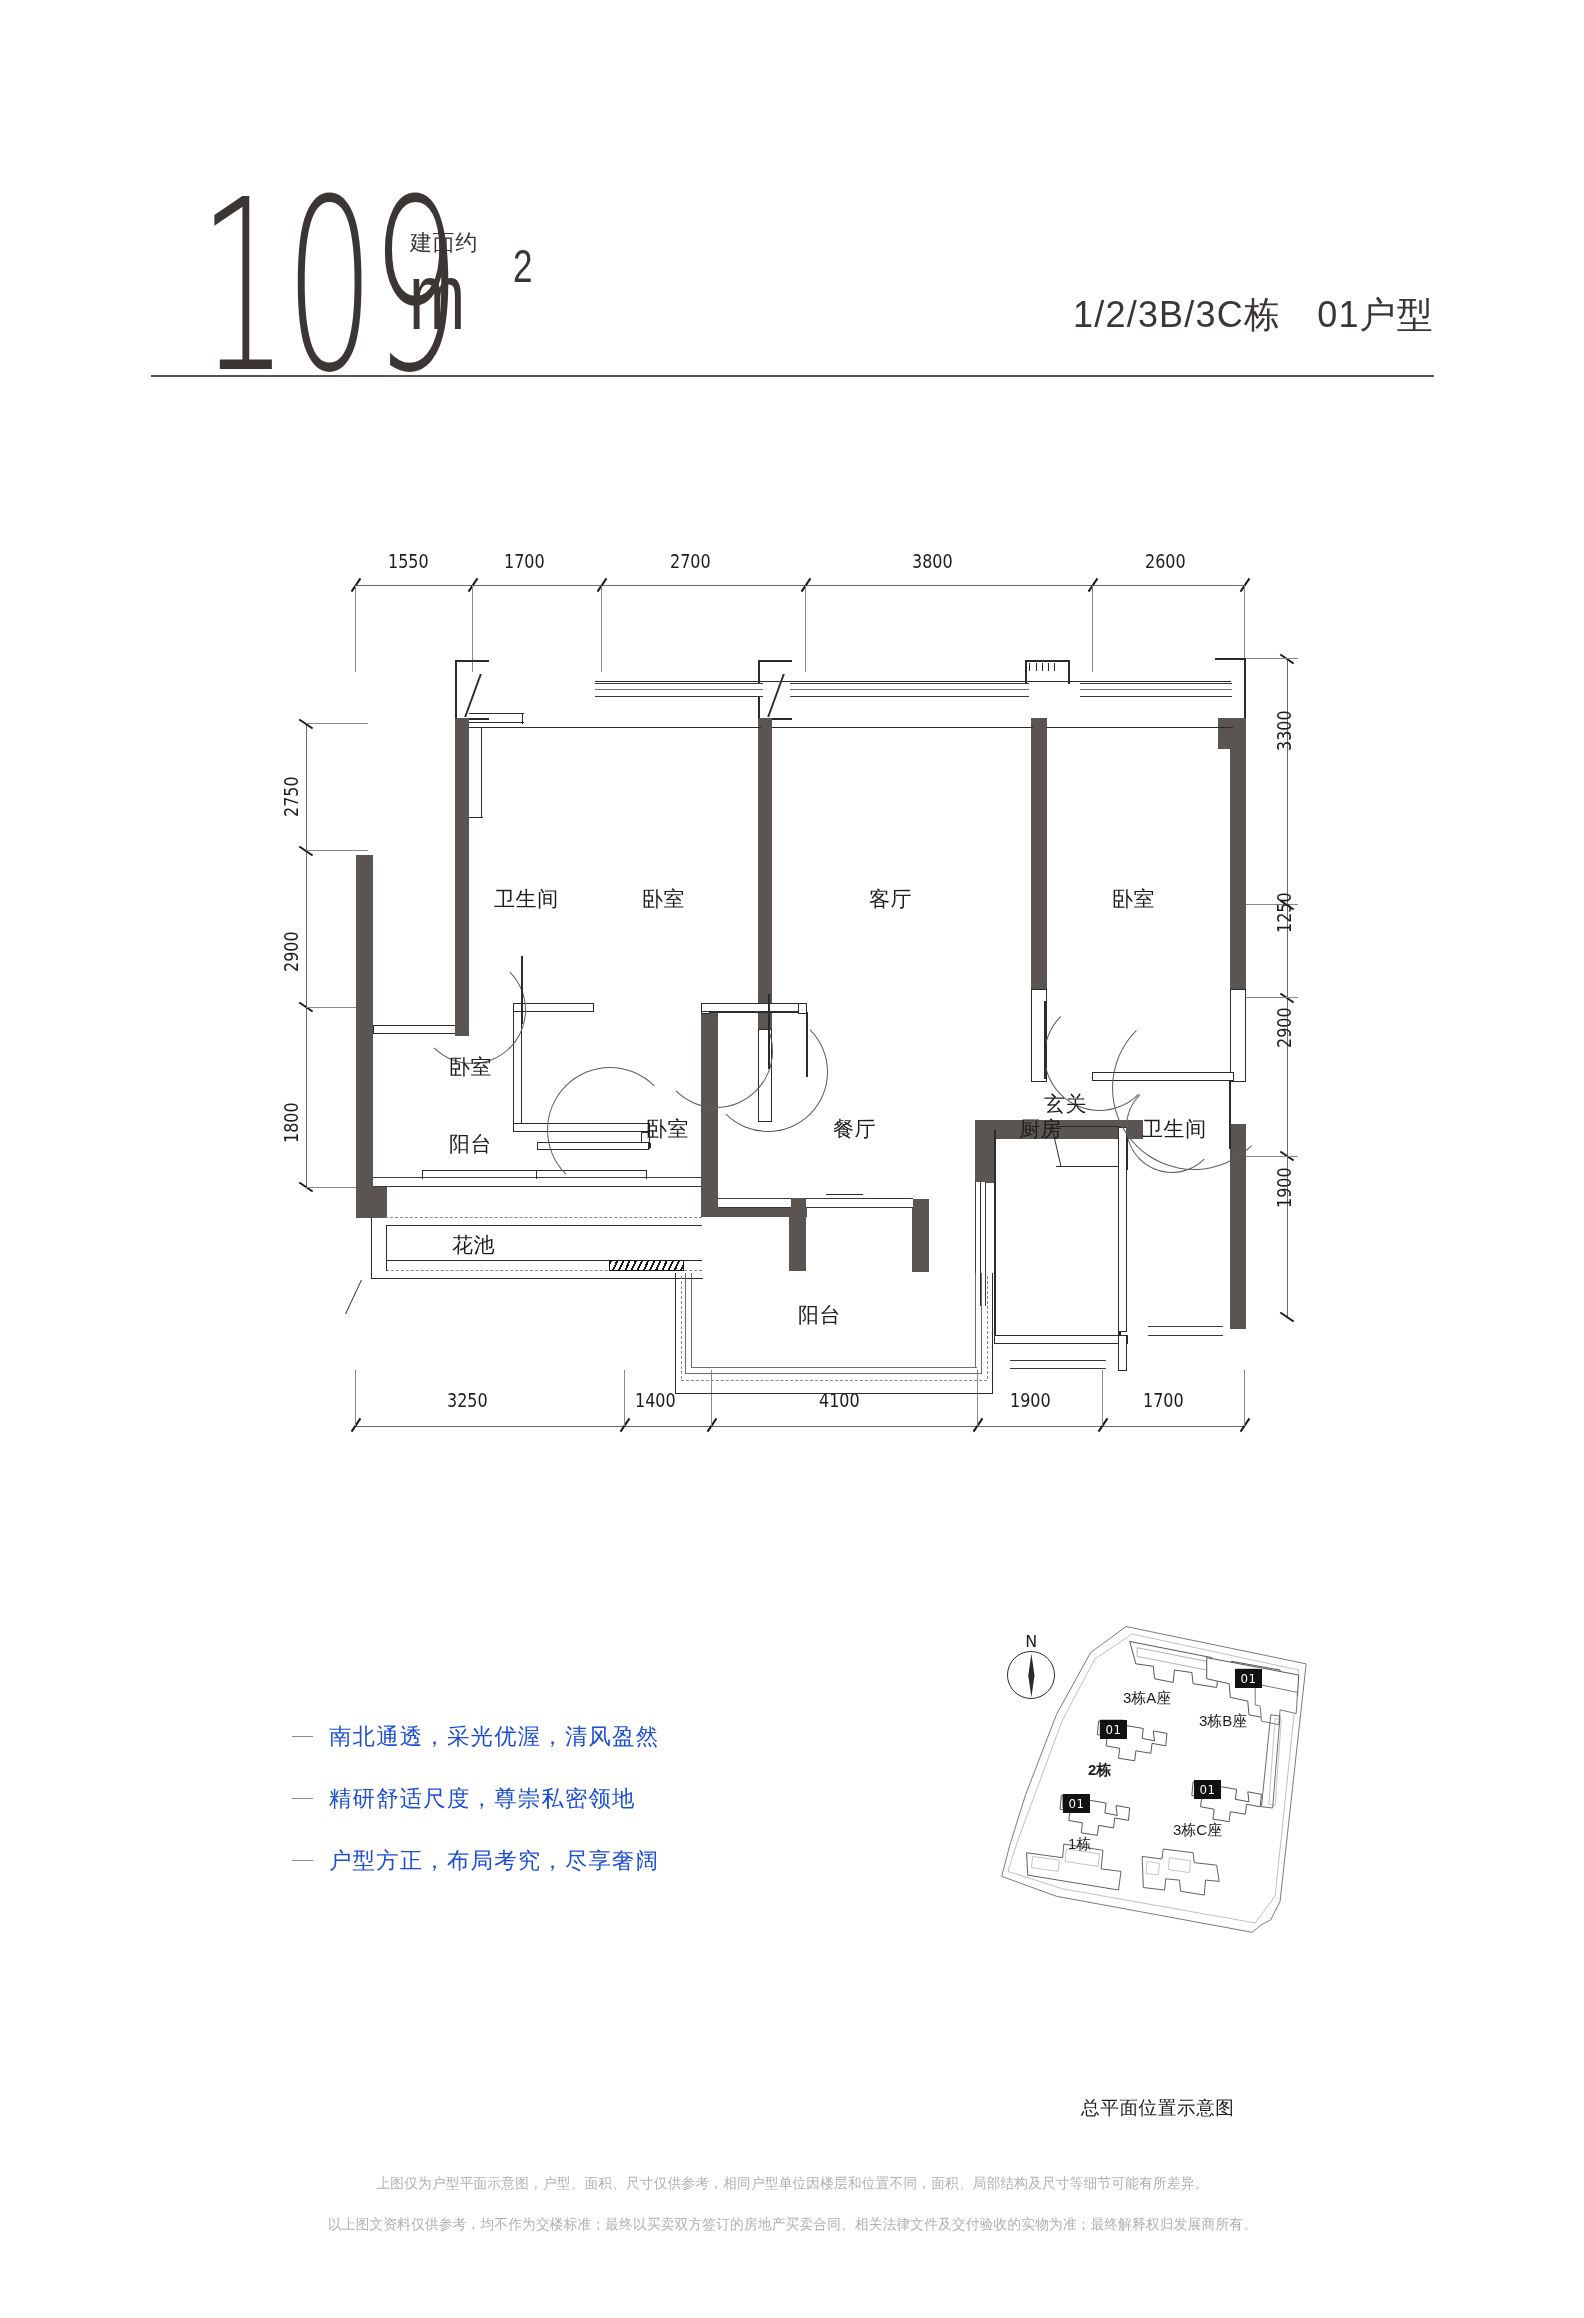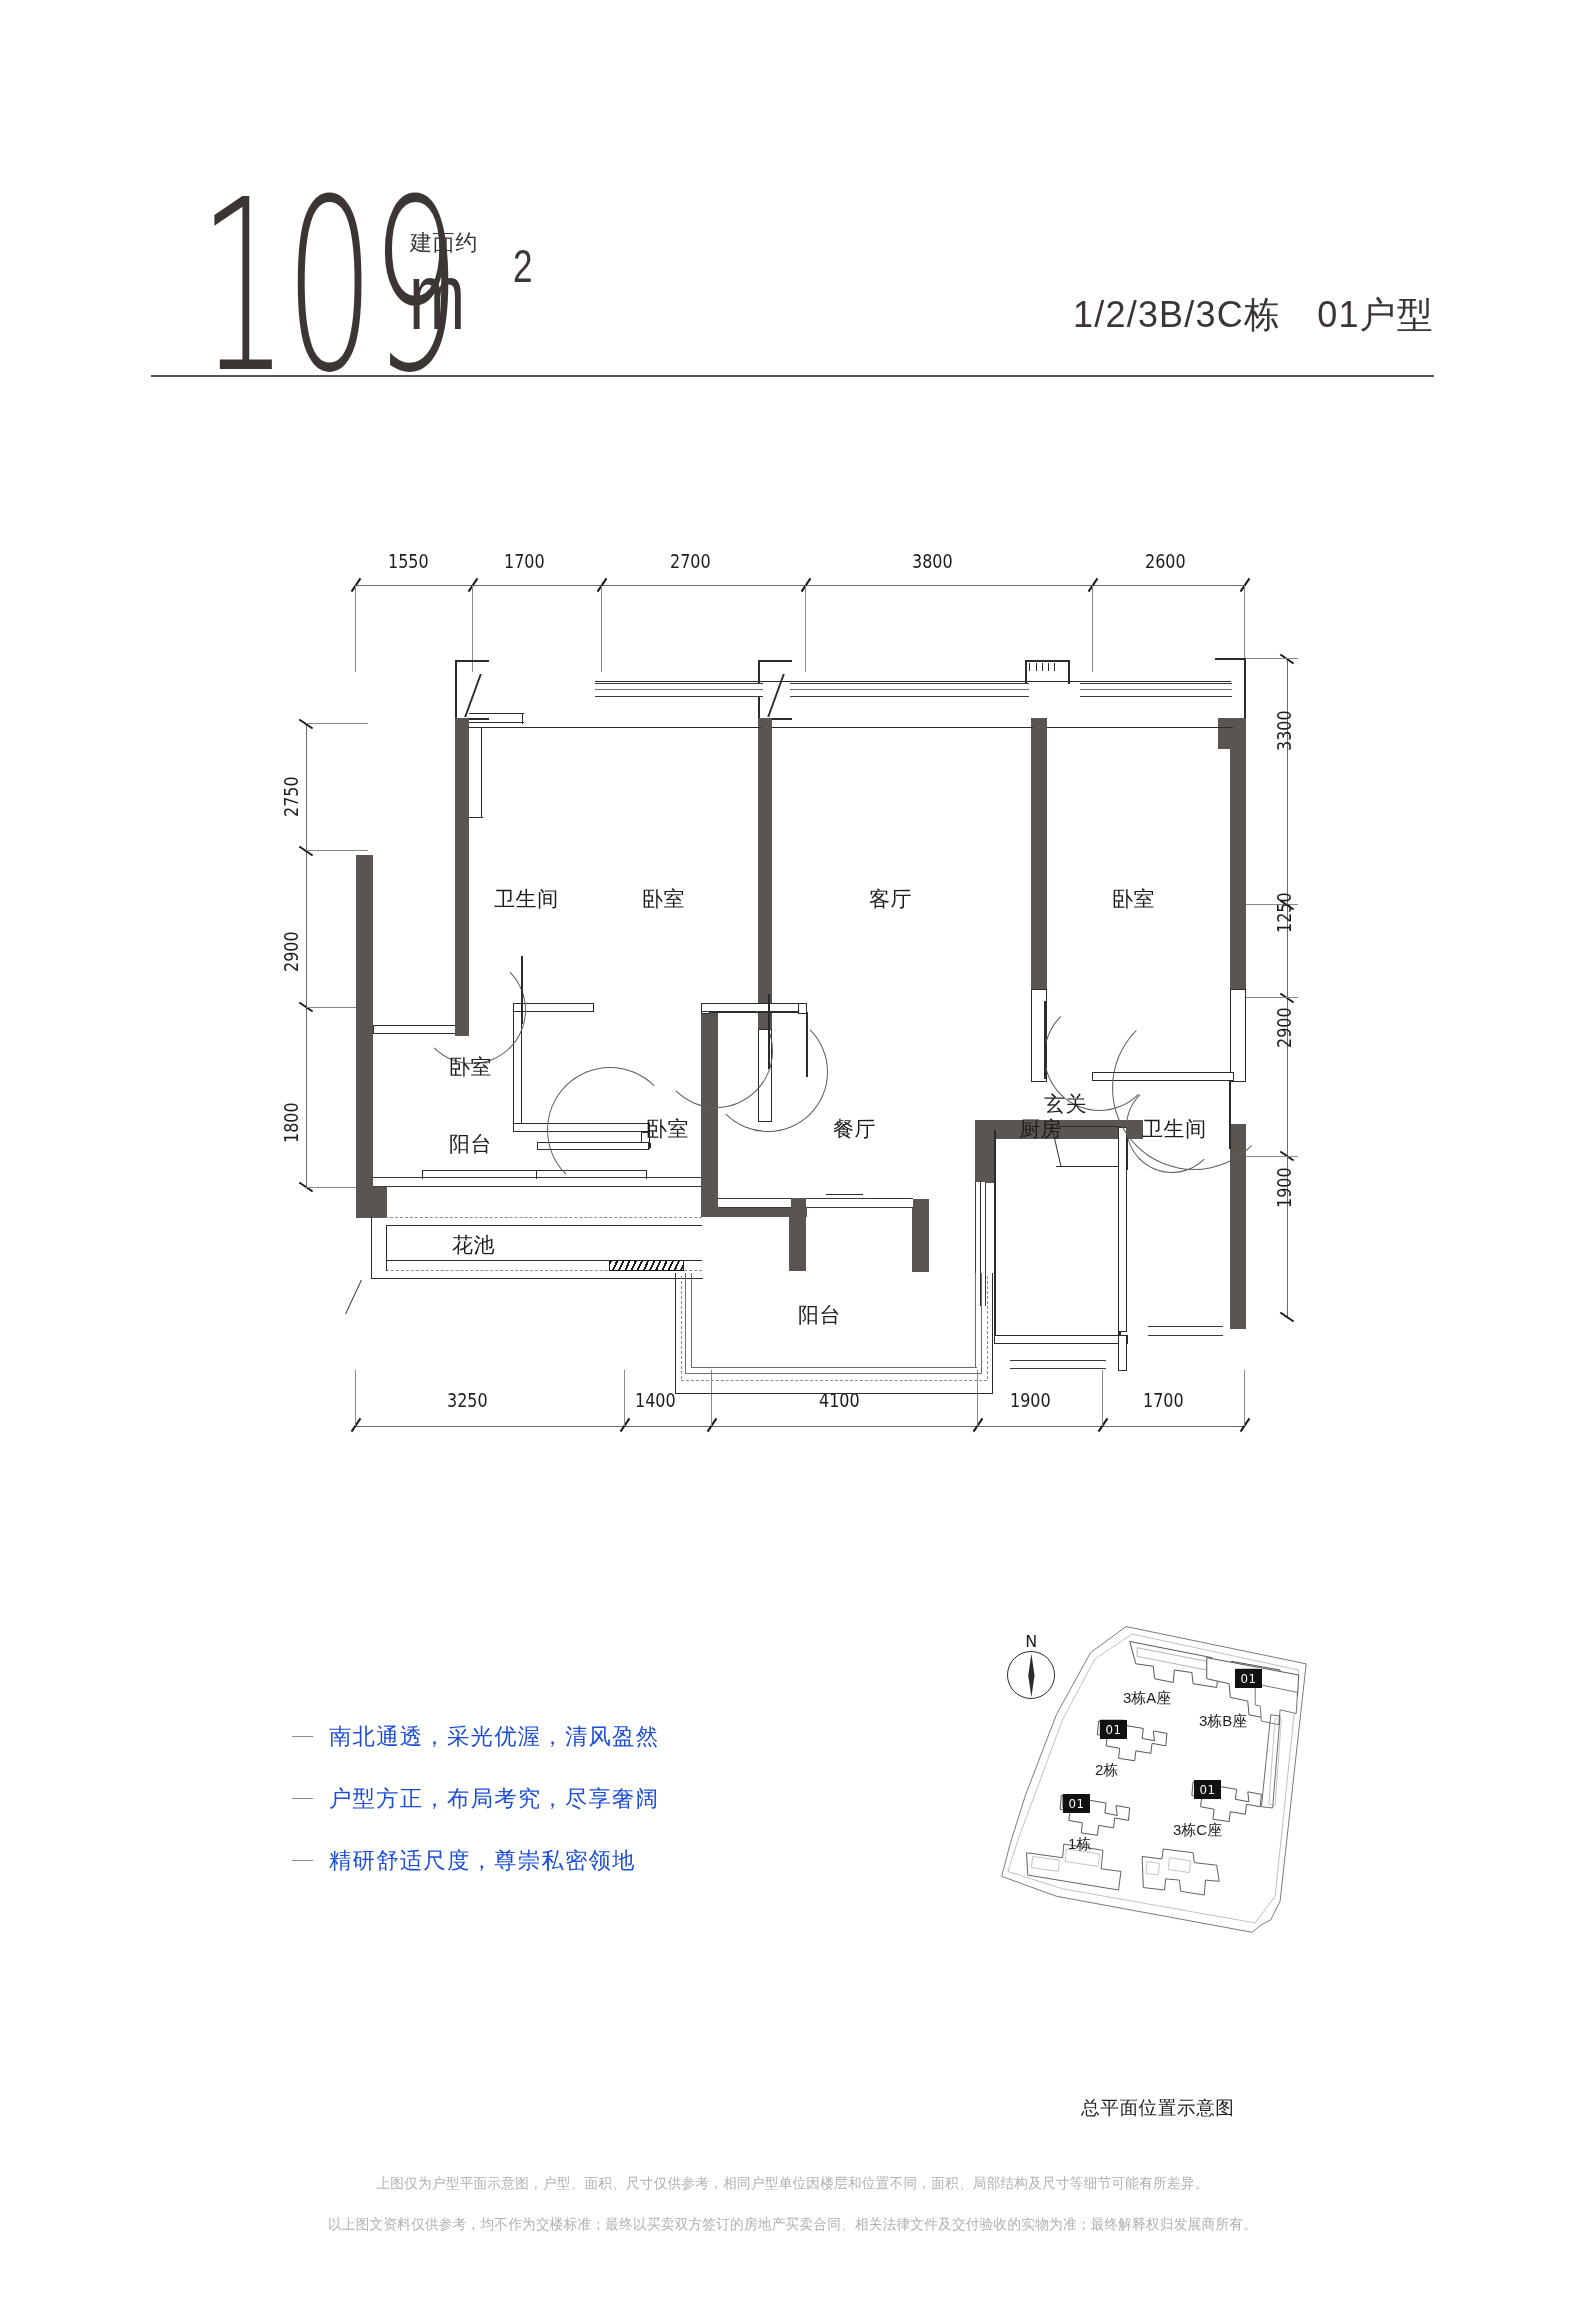--- a/index.html
+++ b/index.html
@@ -353,25 +353,25 @@
 
 </div>
 
 <div id="features">
   <div class="feat-row">
     <span class="feat-dash"></span>
     <span class="feat-text">南北通透，采光优渥，清风盈然</span>
   </div>
   <div class="feat-row">
     <span class="feat-dash"></span>
-    <span class="feat-text">户型方正，布局考究，尽享奢阔</span>
+    <span class="feat-text">精研舒适尺度，尊崇私密领地</span>
   </div>
   <div class="feat-row">
     <span class="feat-dash"></span>
-    <span class="feat-text">精研舒适尺度，尊崇私密领地</span>
+    <span class="feat-text">户型方正，布局考究，尽享奢阔</span>
   </div>
 </div>
 
 <div id="siteplan">
 
   <div id="compass">
     <div id="compass-n">N</div>
     <div id="compass-ellipse"></div>
     <svg width="50" height="60" style="position:absolute;left:0;top:0;" viewBox="0 0 80 96">
       <polygon points="39,20 44,55 39,90 34,55" fill="#2b2b2b"></polygon>
@@ -419,21 +419,21 @@
     <path d="M292,400 L326,405 L324,424 L290,419 Z" fill="none" stroke="#8a8a8a" stroke-width="0.8"></path>
   </svg>
 
   <div class="unit-tag" style="left:247px;top:60px;">01</div>
   <div class="unit-tag" style="left:112px;top:111px;">01</div>
   <div class="unit-tag" style="left:206px;top:171px;">01</div>
   <div class="unit-tag" style="left:75px;top:185px;">01</div>
 
   <div class="bldg-label" style="left:135px;top:80px;">3栋A座</div>
   <div class="bldg-label" style="left:211px;top:103px;">3栋B座</div>
-  <div class="bldg-label" style="left:107px;top:152px;">2栋</div>
+  <div class="bldg-label" style="left:100px;top:152px;font-weight:bold;">2栋</div>
   <div class="bldg-label" style="left:185px;top:212px;">3栋C座</div>
   <div class="bldg-label" style="left:80px;top:226px;">1栋</div>
 
   <div id="site-caption">总平面位置示意图</div>
 </div>
 
 <div id="disclaimer">
   <div class="disc-line">上图仅为户型平面示意图，户型、面积、尺寸仅供参考，相同户型单位因楼层和位置不同，面积、局部结构及尺寸等细节可能有所差异。</div>
   <div class="disc-line">以上图文资料仅供参考，均不作为交楼标准；最终以买卖双方签订的房地产买卖合同、相关法律文件及交付验收的实物为准；最终解释权归发展商所有。</div>
 </div>

